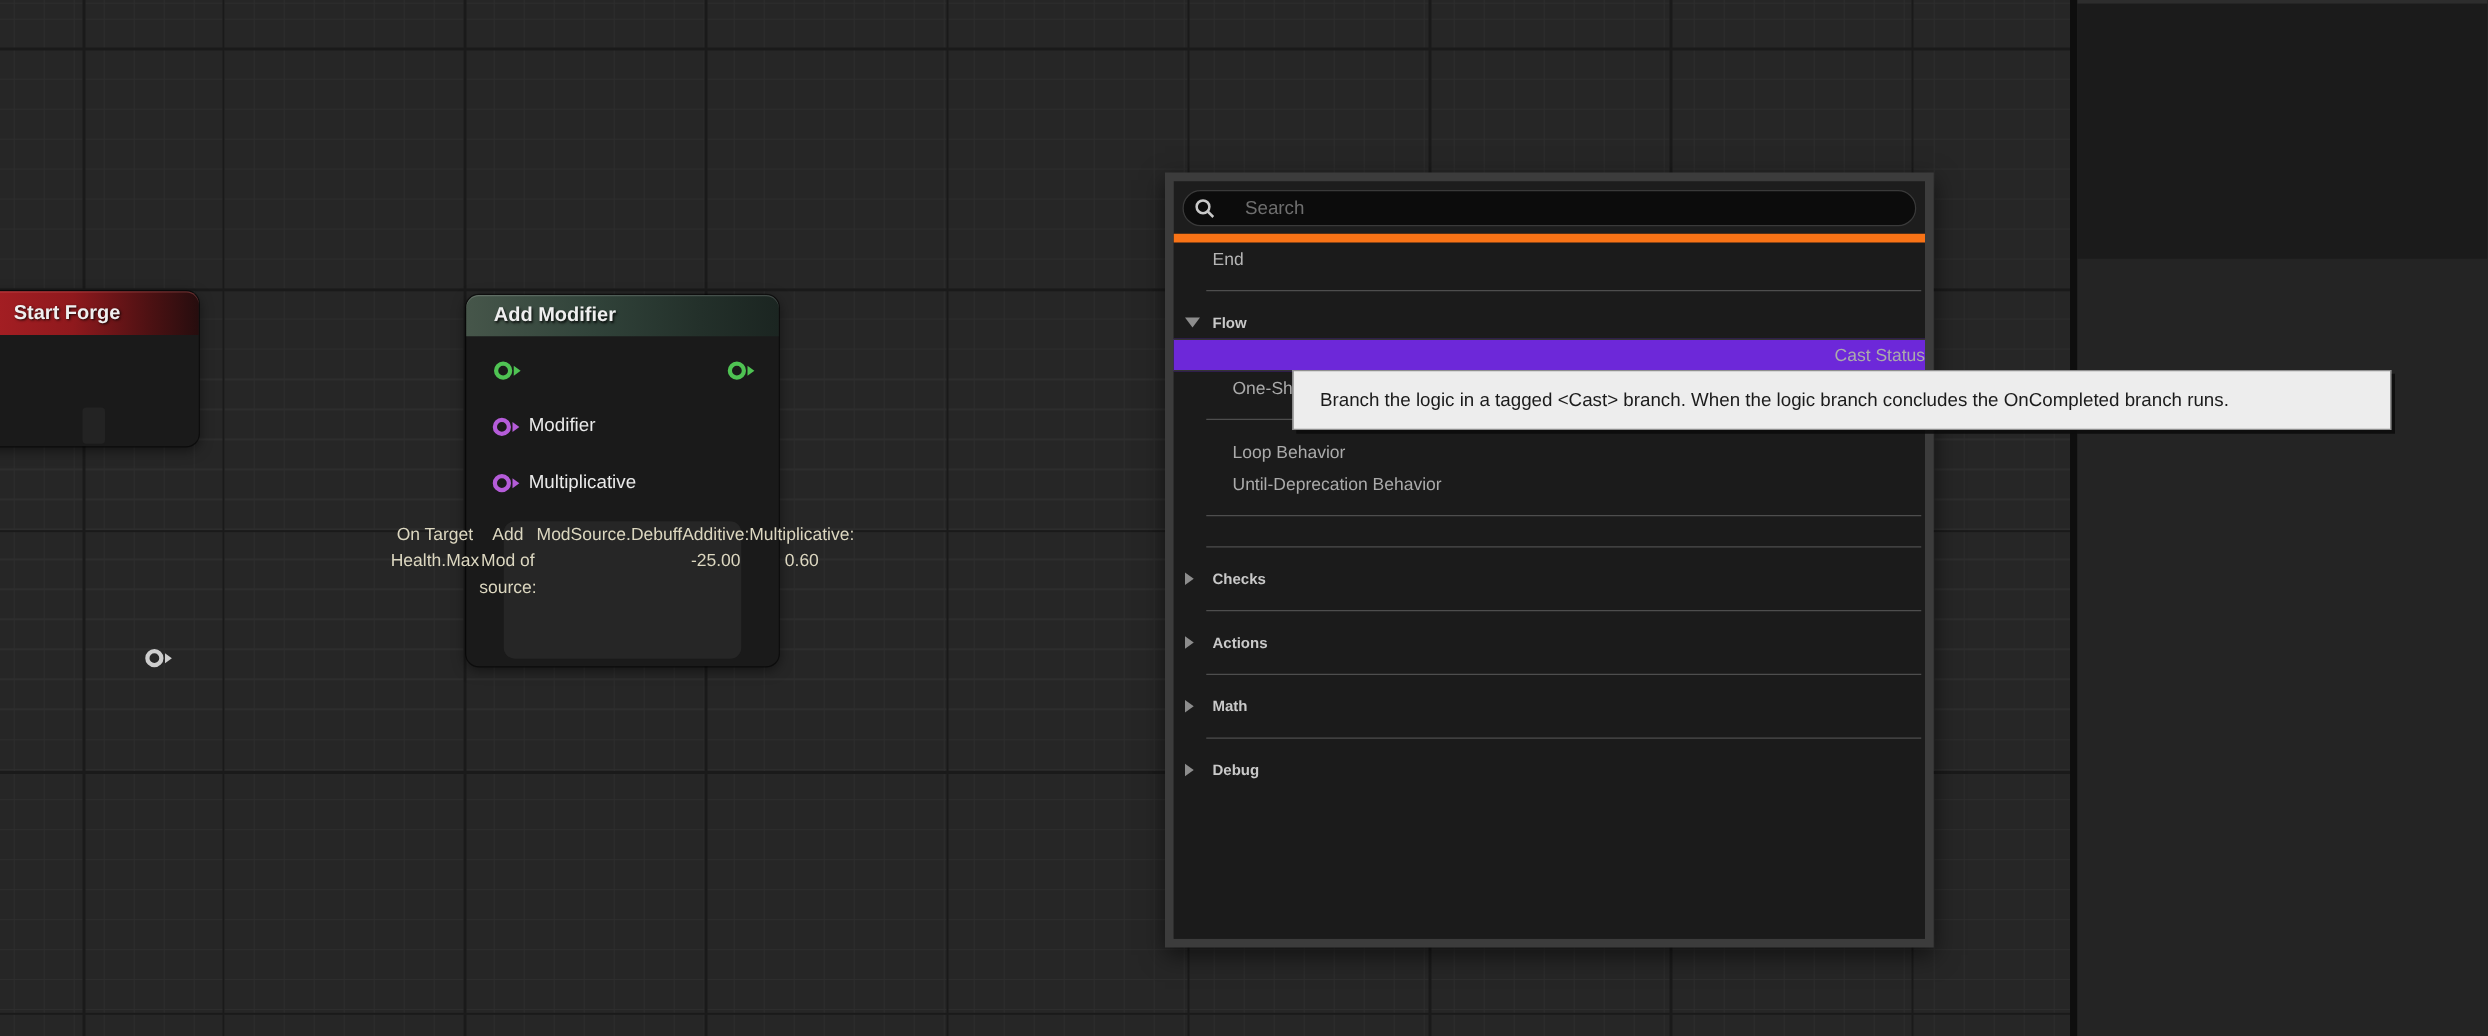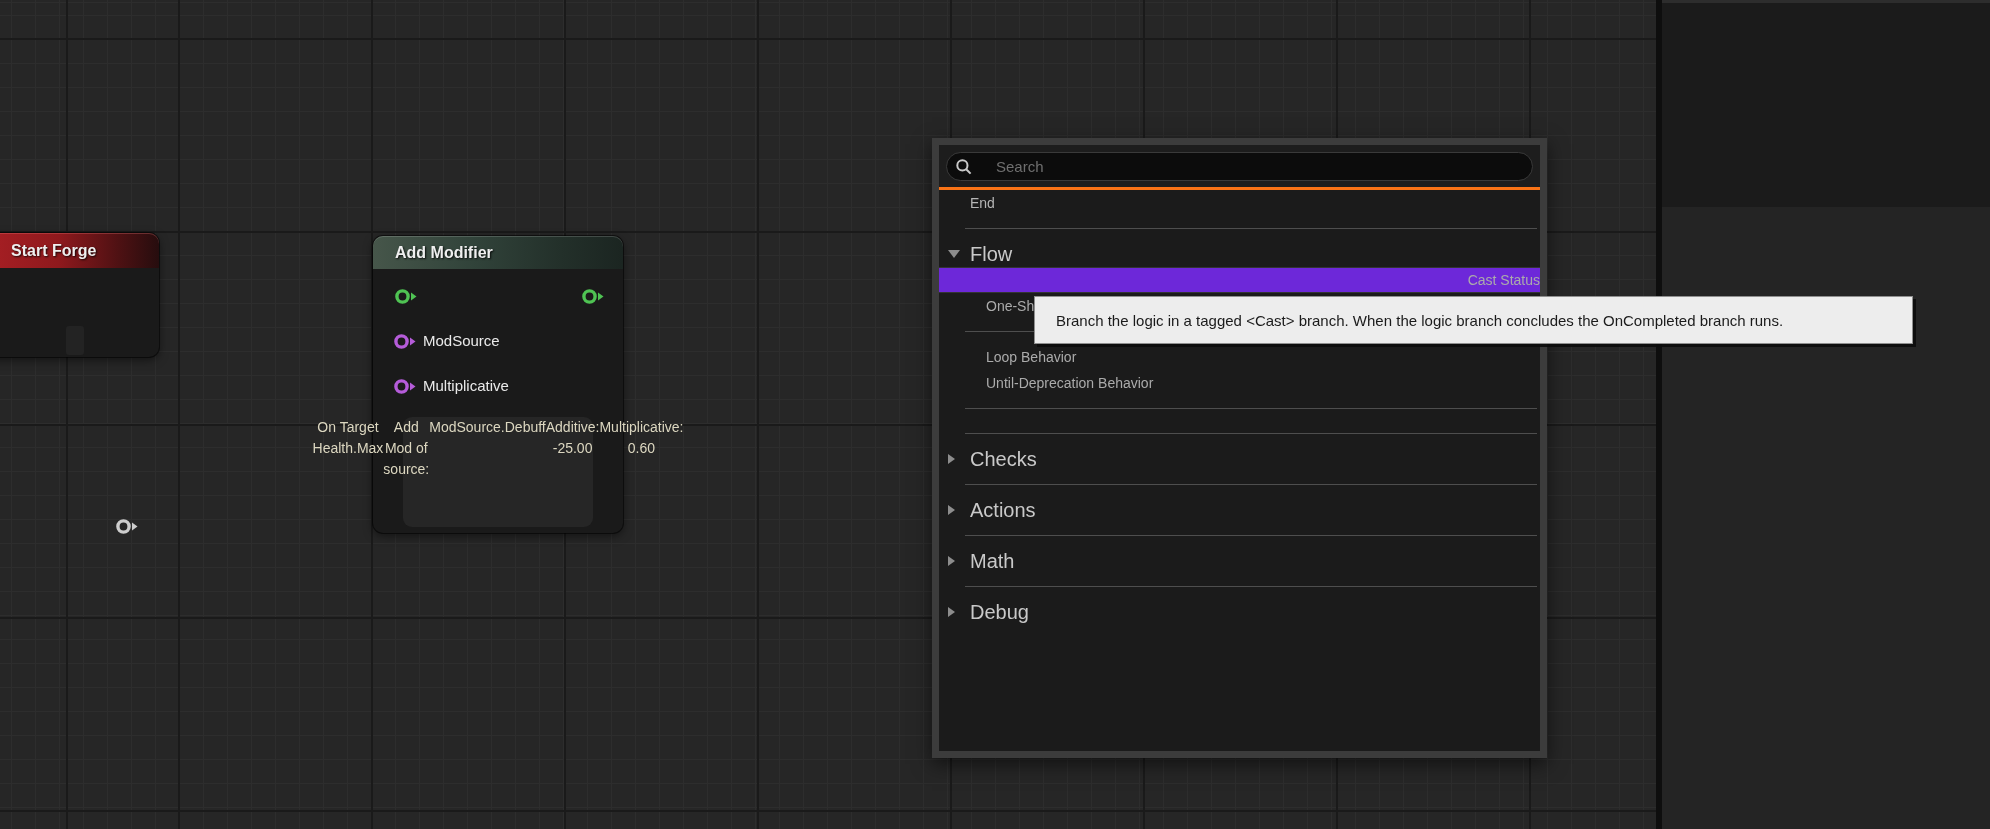--- a/index.html
+++ b/index.html
@@ -47,27 +47,27 @@
   .popup{position:absolute;left:932px;top:138px;width:615px;height:620px;background:#3c3c3c;
     box-shadow:0 6px 18px rgba(0,0,0,.55);}
   .popup-inner{position:absolute;left:7px;top:7px;width:601px;height:606px;background:#1d1d1d;}
   .search-pill{position:absolute;left:7px;top:7px;width:587px;height:29px;border-radius:15px;
     background:#0c0c0c;border:1px solid #3a3a3a;box-sizing:border-box;display:flex;align-items:center;}
   .search-pill svg{margin-left:8px;flex:0 0 auto;}
   .search-input{flex:1;background:transparent;border:none;outline:none;color:#cfcfcf;
     font-size:15px;font-family:inherit;margin-left:21px;}
   .search-input::placeholder{color:#6f6f6f;}
   .menu-list{position:absolute;left:0;top:42px;width:601px;height:564px;background:#1b1b1b;
-    border-top:3px solid #f97316;box-sizing:border-box;display:flex;flex-direction:column;}
+    border-top:7px solid #f97316;box-sizing:border-box;display:flex;flex-direction:column;}
   .m-item{height:26px;flex:0 0 auto;display:flex;align-items:center;
     font-size:14px;color:#ababab;padding-left:47px;box-sizing:border-box;}
   .m-item.indent0{padding-left:31px;color:#b5b5b5;}
   .m-item.hl{background:#6d28d9;box-shadow:inset 0 1px 0 #343434, inset 0 -1px 0 #343434;justify-content:flex-end;}
   .m-header{height:26px;flex:0 0 auto;display:flex;align-items:center;position:relative;
-    font-size:20px;font-weight:normal;color:#c9c9c9;padding-left:31px;box-sizing:border-box;}
+    font-size:12px;font-weight:bold;color:#c9c9c9;padding-left:31px;box-sizing:border-box;}
   .tri{position:absolute;left:9px;width:0;height:0;}
   .tri-down{border-left:6px solid transparent;border-right:6px solid transparent;border-top:8px solid #8d8d8d;}
   .tri-right{border-top:5px solid transparent;border-bottom:5px solid transparent;border-left:7px solid #8d8d8d;}
   .m-divider{height:25px;flex:0 0 auto;display:flex;align-items:center;}
   .m-divider .line{height:1px;background:#4e4e4e;margin-left:26px;flex:1;margin-right:3px;}
 
   
   .tooltip{position:absolute;left:1034px;top:296px;width:879px;height:48px;background:#ededed;
     border:1px solid #8f8f8f;box-sizing:border-box;box-shadow:3px 3px 0 rgba(12,12,12,.9);
     display:flex;align-items:center;padding-left:21px;font-size:15px;color:#1b1b1b;z-index:50;}
@@ -99,21 +99,21 @@
         <path d="M17 4.5 L22.5 8.5 L17 12.5 Z" fill="#4fc353"></path>
       </svg>
       <svg class="pin" style="left:208px;top:52px;" width="24" height="17" viewBox="0 0 24 17">
         <circle cx="8.5" cy="8.5" r="5.6" fill="none" stroke="#4fc353" stroke-width="3.4"></circle>
         <path d="M17 4.5 L22.5 8.5 L17 12.5 Z" fill="#4fc353"></path>
       </svg>
       <svg class="pin" style="left:20px;top:97px;" width="24" height="17" viewBox="0 0 24 17">
         <circle cx="8.5" cy="8.5" r="5.6" fill="none" stroke="#b55cd9" stroke-width="3.4"></circle>
         <path d="M17 4.5 L22.5 8.5 L17 12.5 Z" fill="#b55cd9"></path>
       </svg>
-      <span class="pin-label" style="left:50px;top:97px;">ModSource</span>
+      <span class="pin-label" style="left:50px;top:97px;">Modifier</span>
       <svg class="pin" style="left:20px;top:142px;" width="24" height="17" viewBox="0 0 24 17">
         <circle cx="8.5" cy="8.5" r="5.6" fill="none" stroke="#b55cd9" stroke-width="3.4"></circle>
         <path d="M17 4.5 L22.5 8.5 L17 12.5 Z" fill="#b55cd9"></path>
       </svg>
       <span class="pin-label" style="left:50px;top:142px;">Multiplicative</span>
 
       <div class="info-box">
         <div>On Target Health.Max</div>
         <div>Add Mod of source:</div>
         <div>ModSource.Debuff</div>

